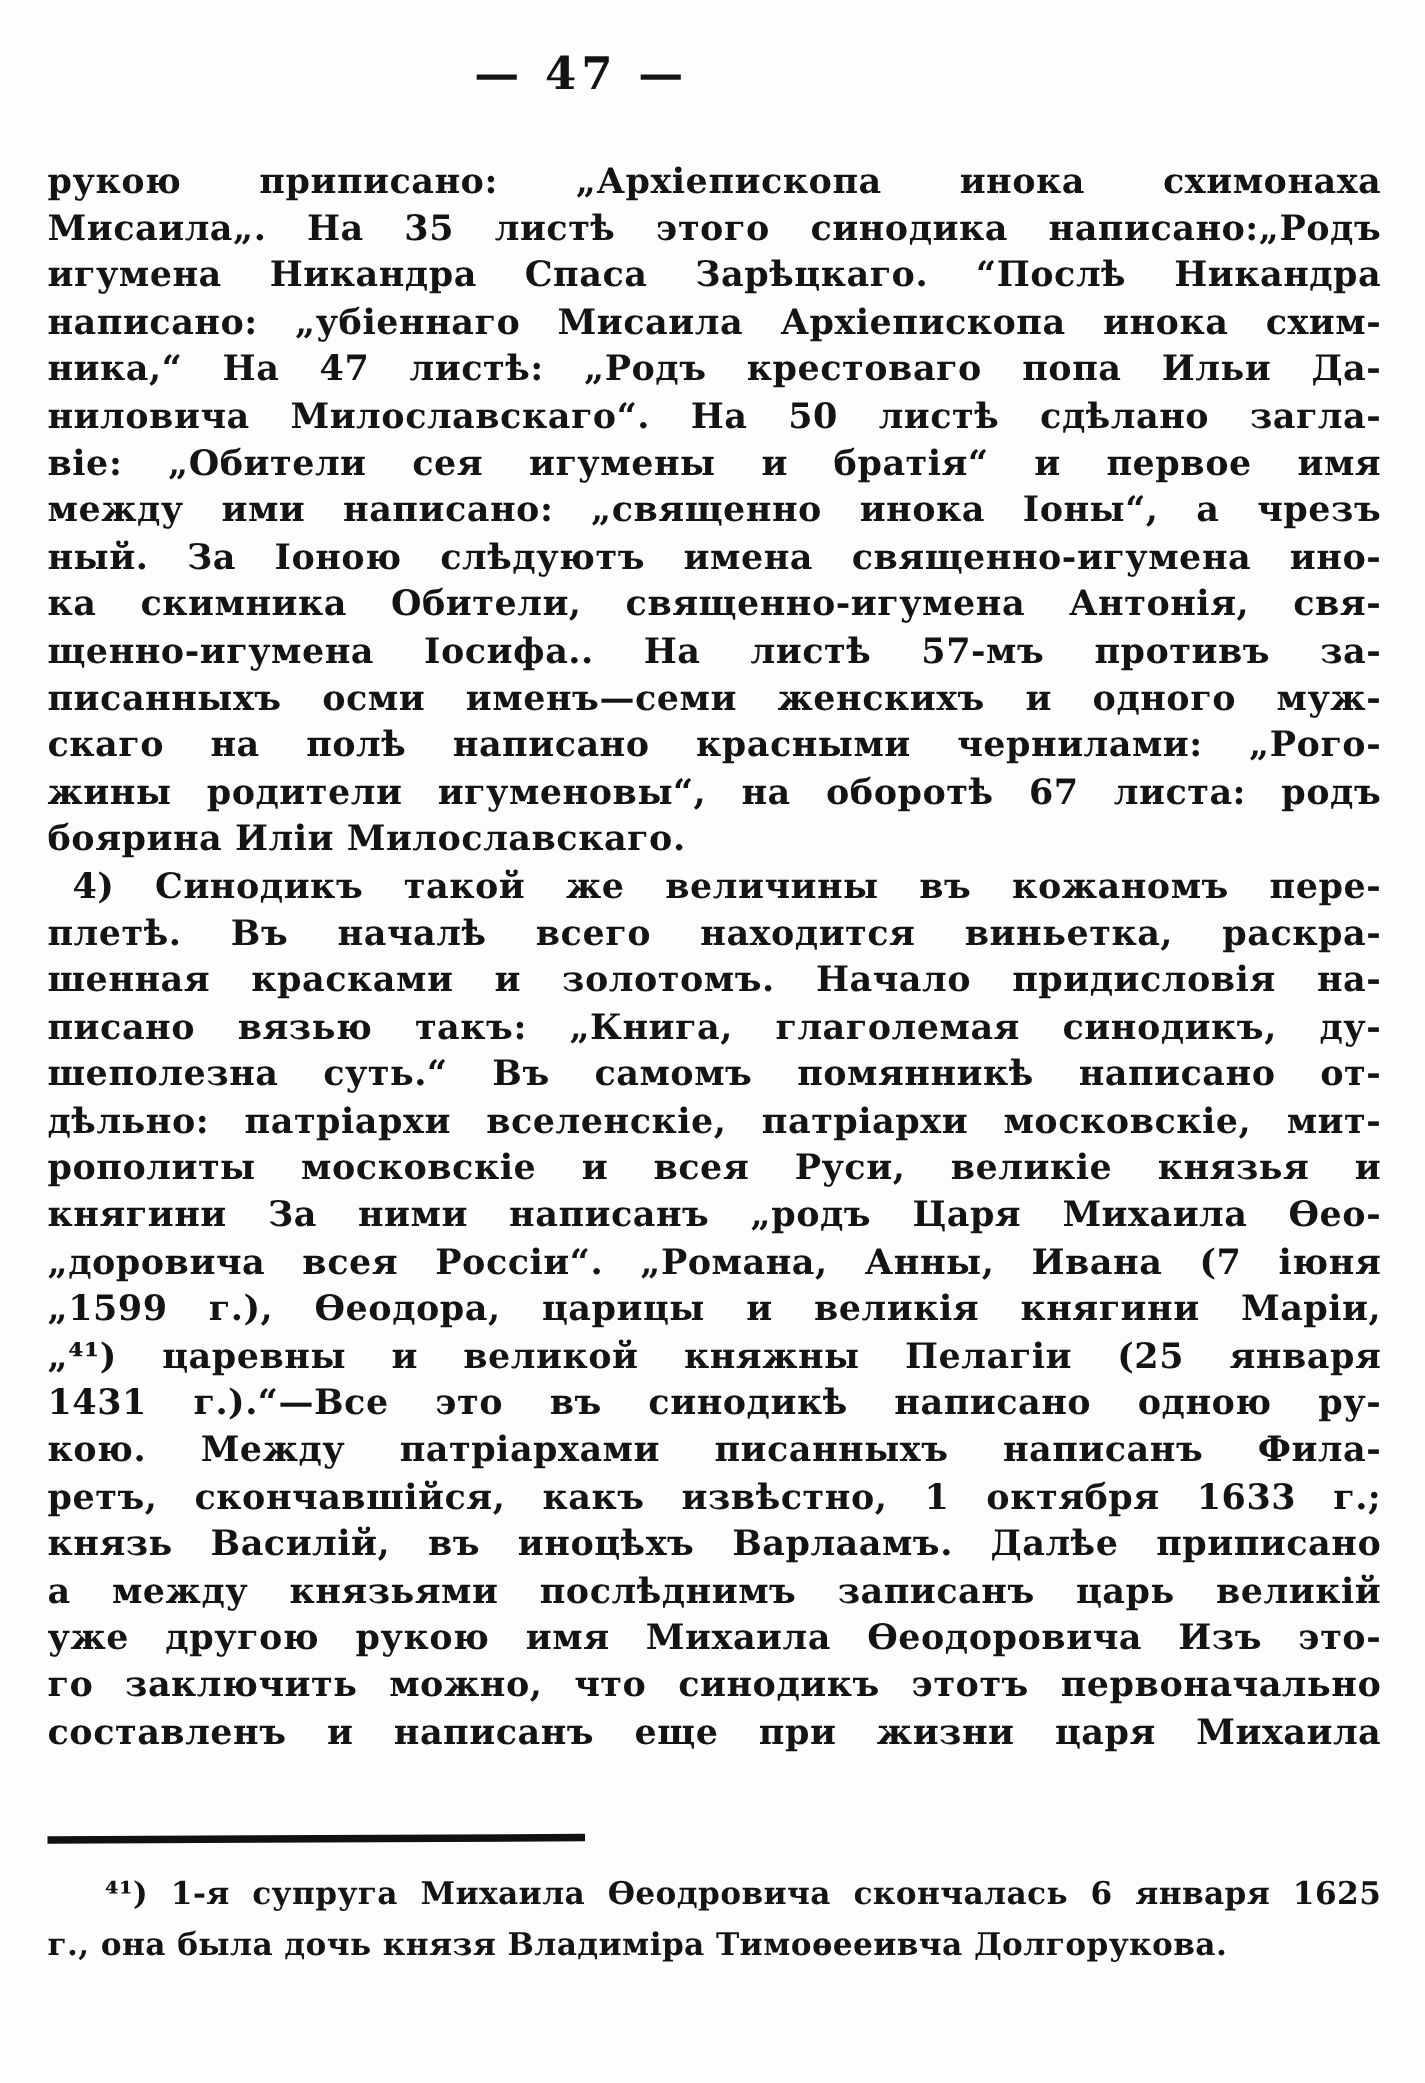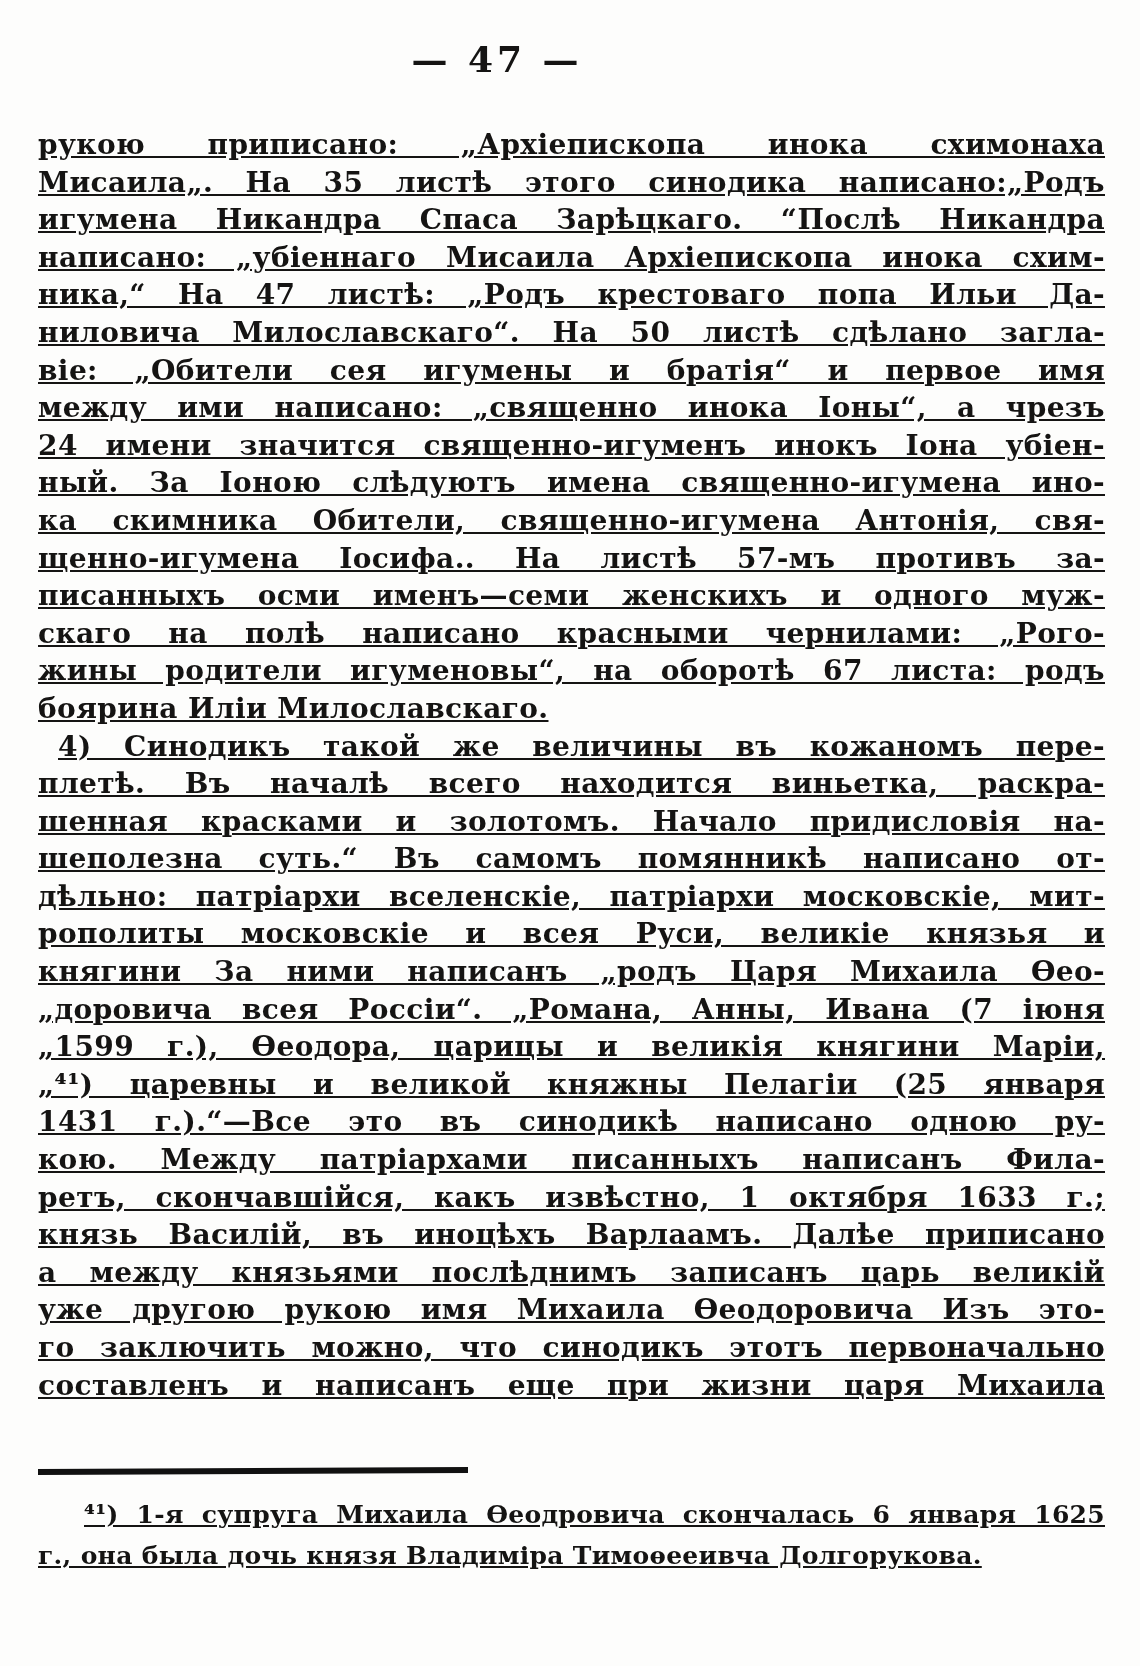--- a/index.html
+++ b/index.html
@@ -18,37 +18,35 @@
   }
   .header {
     position: absolute;
     top: 38px;
     left: 0;
     width: 930px;           
     text-align: center;
     font-size: 36px;
     font-weight: bold;
     letter-spacing: 4px;
-    margin-left: 32px;
   }
   .body-text {
     position: absolute;
     top: 126px;
     left: 38px;
     width: 1067px;
     font-size: 28px;
     font-weight: bold;
     letter-spacing: 0.4px;
   }
   .line {
     line-height: 37.6px;
     text-align: justify;
     text-align-last: justify;
     white-space: nowrap-off;
-    text-decoration: underline;
   }
   .p1 .line:last-child { text-align-last: left; }
   .p2 .line:first-child { text-indent: 20px; }
   .rule {
     position: absolute;
     top: 1468px;
     left: 38px;
     width: 430px;
     height: 6px;
     background: #111;
@@ -76,33 +74,33 @@
   <div class="body-text">
     <div class="para p1">
         <div class="line">рукою приписано: „Архіепископа инока схимонаха</div>
         <div class="line">Мисаила„. На 35 листѣ этого синодика написано:„Родъ</div>
         <div class="line">игумена Никандра Спаса Зарѣцкаго. “Послѣ Никандра</div>
         <div class="line">написано: „убіеннаго Мисаила Архіепископа инока схим-</div>
         <div class="line">ника,“ На 47 листѣ: „Родъ крестоваго попа Ильи Да-</div>
         <div class="line">ниловича Милославскаго“. На 50 листѣ сдѣлано загла-</div>
         <div class="line">віе: „Обители сея игумены и братія“ и первое имя</div>
         <div class="line">между ими написано: „священно инока Іоны“, а чрезъ</div>
-        <div class="line">24 имени значится священно-игуменъ инокъ Іона убіен-</div>
         <div class="line">ный. За Іоною слѣдуютъ имена священно-игумена ино-</div>
         <div class="line">ка скимника Обители, священно-игумена Антонія, свя-</div>
         <div class="line">щенно-игумена Іосифа.. На листѣ 57-мъ противъ за-</div>
         <div class="line">писанныхъ осми именъ—семи женскихъ и одного муж-</div>
         <div class="line">скаго на полѣ написано красными чернилами: „Рого-</div>
         <div class="line">жины родители игуменовы“, на оборотѣ 67 листа: родъ</div>
         <div class="line">боярина Иліи Милославскаго.</div>
       </div>
     <div class="para p2">
         <div class="line">4) Синодикъ такой же величины въ кожаномъ пере-</div>
         <div class="line">плетѣ. Въ началѣ всего находится виньетка, раскра-</div>
         <div class="line">шенная красками и золотомъ. Начало придисловія на-</div>
+        <div class="line">писано вязью такъ: „Книга, глаголемая синодикъ, ду-</div>
         <div class="line">шеполезна суть.“ Въ самомъ помянникѣ написано от-</div>
         <div class="line">дѣльно: патріархи вселенскіе, патріархи московскіе, мит-</div>
         <div class="line">рополиты московскіе и всея Руси, великіе князья и</div>
         <div class="line">княгини За ними написанъ „родъ Царя Михаила Ѳео-</div>
         <div class="line">„доровича всея Россіи“. „Романа, Анны, Ивана (7 іюня</div>
         <div class="line">„1599 г.), Ѳеодора, царицы и великія княгини Маріи,</div>
         <div class="line">„⁴¹) царевны и великой княжны Пелагіи (25 января</div>
         <div class="line">1431 г.).“—Все это въ синодикѣ написано одною ру-</div>
         <div class="line">кою. Между патріархами писанныхъ написанъ Фила-</div>
         <div class="line">ретъ, скончавшійся, какъ извѣстно, 1 октября 1633 г.;</div>

